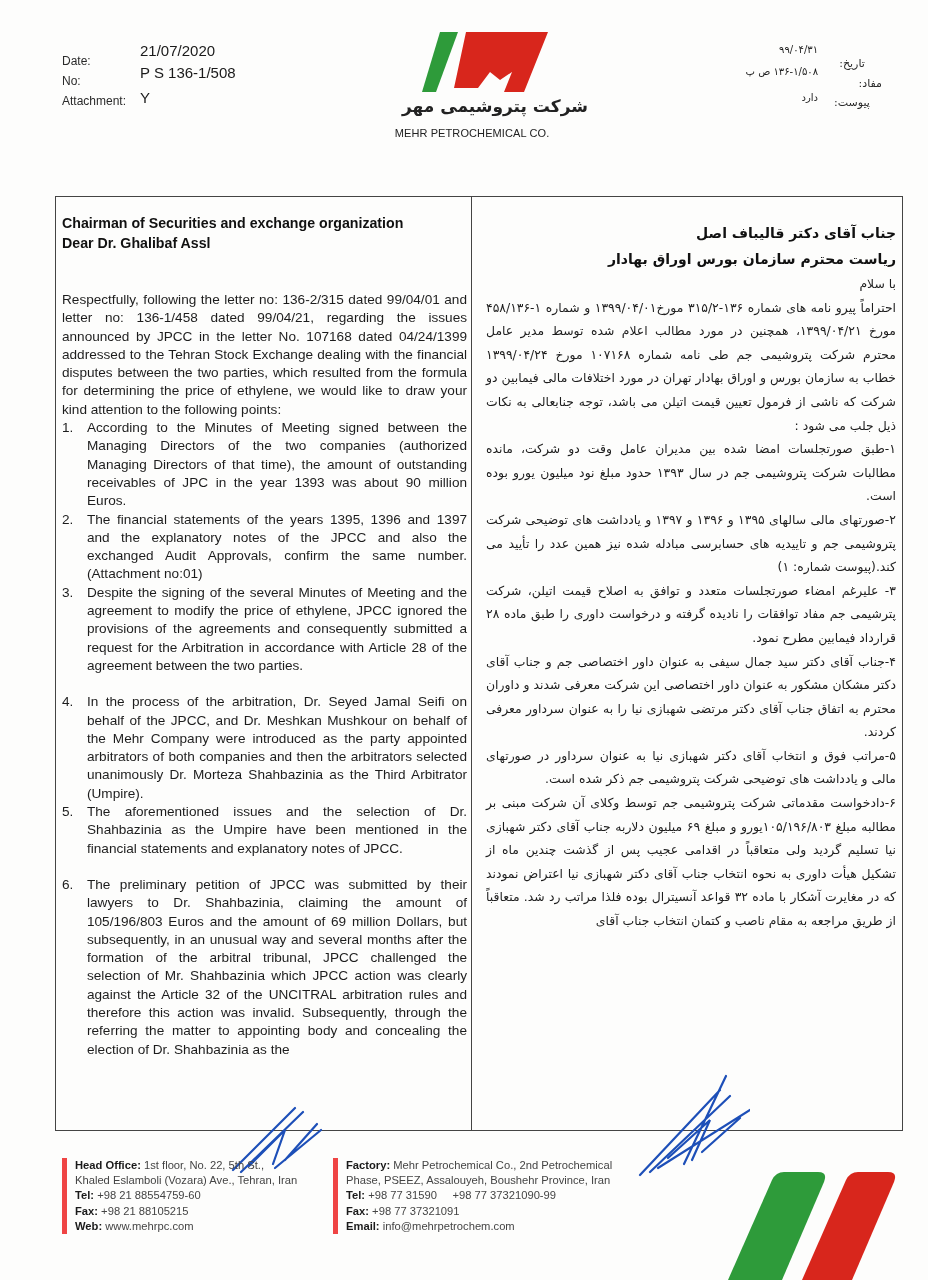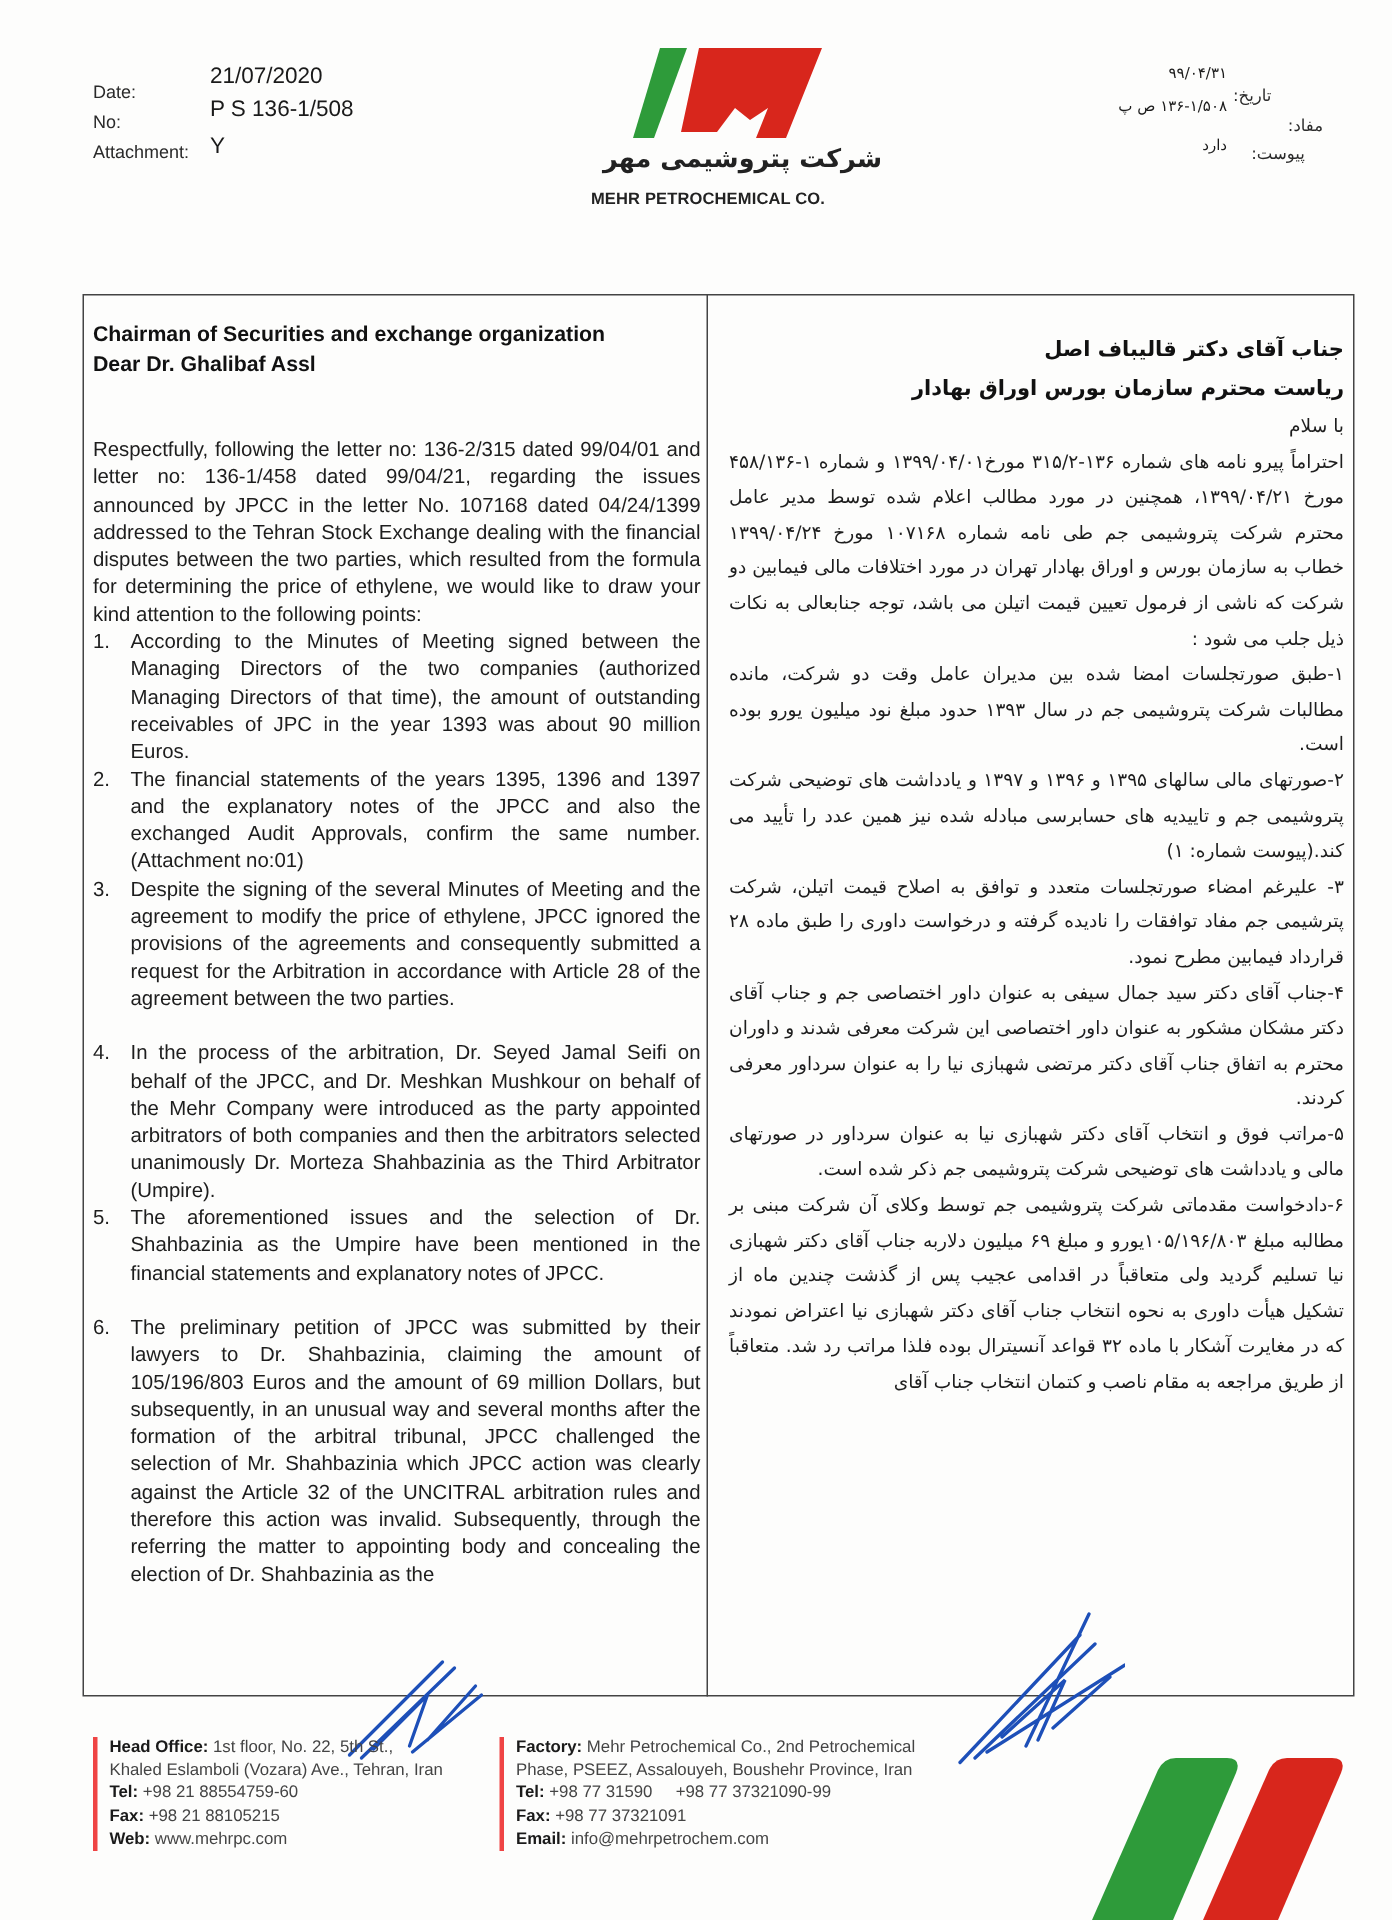--- a/index.html
+++ b/index.html
@@ -15,21 +15,21 @@
   .hdr-label { font-size: 12px; color: #2a2a2a; }
   .hdr-val { font-size: 15px; color: #1a1a1a; }
 
   
   .fa { font-family: "DejaVu Sans", sans-serif; direction: rtl; }
   .fa-label { font-size: 11px; color: #2a2a2a; }
   .fa-val { font-size: 10px; color: #1a1a1a; }
 
   
   .logo-fa { font-family: "DejaVu Sans", sans-serif; font-weight: bold; font-size: 17px; color: #222; direction: rtl; text-align: center; width: 200px; }
-  .logo-en { font-weight: bold; font-size: 11px; color: #222; text-align: center; width: 200px; letter-spacing: 0.1px; }
+  .logo-en { font-weight: normal; font-size: 11px; color: #222; text-align: center; width: 200px; letter-spacing: 0.1px; }
 
   
   .letter-table {
     left: 55px; top: 196px; width: 848px; height: 935px;
     border: 1px solid #444;
     box-sizing: border-box;
   }
   .col-divider { left: 471px; top: 196px; width: 1px; height: 935px; background: #444; }
 
   .en-col {
@@ -46,21 +46,21 @@
 
   .fa-col {
     left: 486px; top: 220px; width: 410px;
     font-family: "DejaVu Sans", sans-serif; direction: rtl;
     font-size: 12.4px; line-height: 23.6px; color: #1d1d1d; text-align: justify;
   }
   .fa-col .salut { font-weight: bold; font-size: 14px; line-height: 26px; text-align: right; color: #111; }
   .fa-col p { margin: 0; }
 
   
-  .foot-block { font-size: 11.2px; line-height: 15.2px; color: #444; border-left: 3px solid #ef4444; padding-left: 8px; }
+  .foot-block { font-size: 11.2px; line-height: 15.2px; color: #444; border-left: 5px solid #ef4444; padding-left: 8px; }
   .foot-block b { color: #1a1a1a; }
 
   
   .sig { pointer-events: none; }
 </style>
 </head>
 <body>
 
 <div class="abs hdr-label" style="left:62px; top:54px;">Date:</div>
 <div class="abs hdr-val" style="left:140px; top:42px;">21/07/2020</div>
@@ -71,21 +71,21 @@
 
 <div class="abs" style="left:418px; top:30px; width:140px; height:64px;">
   <svg width="140" height="64" viewBox="0 0 140 64">
     <path d="M22 2 L40 2 L18 62 L4 62 Z" fill="#2e9b3a" rx="3"></path>
     <path d="M48 2 L130 2 L106 62 L86 62 L94 42 L82 50 L72 42 L60 58 L36 58 Z" fill="#d8261c"></path>
   </svg>
 </div>
 <div class="abs logo-fa" style="left:388px; top:96px;text-align:right;">شرکت پتروشیمی مهر</div>
 <div class="abs logo-en" style="left:372px; top:127px;">MEHR PETROCHEMICAL CO.</div>
 
-<div class="abs fa fa-label" style="right:46px; top:57px; width:60px; text-align:left;">تاریخ:</div>
+<div class="abs fa fa-label" style="right:46px; top:57px; width:60px; text-align:center;">تاریخ:</div>
 <div class="abs fa fa-val" style="right:110px; top:44px; width:120px; text-align:right;">۹۹/۰۴/۳۱</div>
 <div class="abs fa fa-label" style="right:46px; top:77px; width:60px; text-align:right;">مفاد:</div>
 <div class="abs fa fa-val" style="right:110px; top:66px; width:160px; text-align:right;">۱۳۶-۱/۵۰۸ ص پ</div>
 <div class="abs fa fa-label" style="right:46px; top:96px; width:60px; text-align:center;">پیوست:</div>
 <div class="abs fa fa-val" style="right:110px; top:92px; width:80px; text-align:right;">دارد</div>
 
 <div class="abs letter-table"></div>
 <div class="abs col-divider"></div>
 
 <div class="abs en-col">

